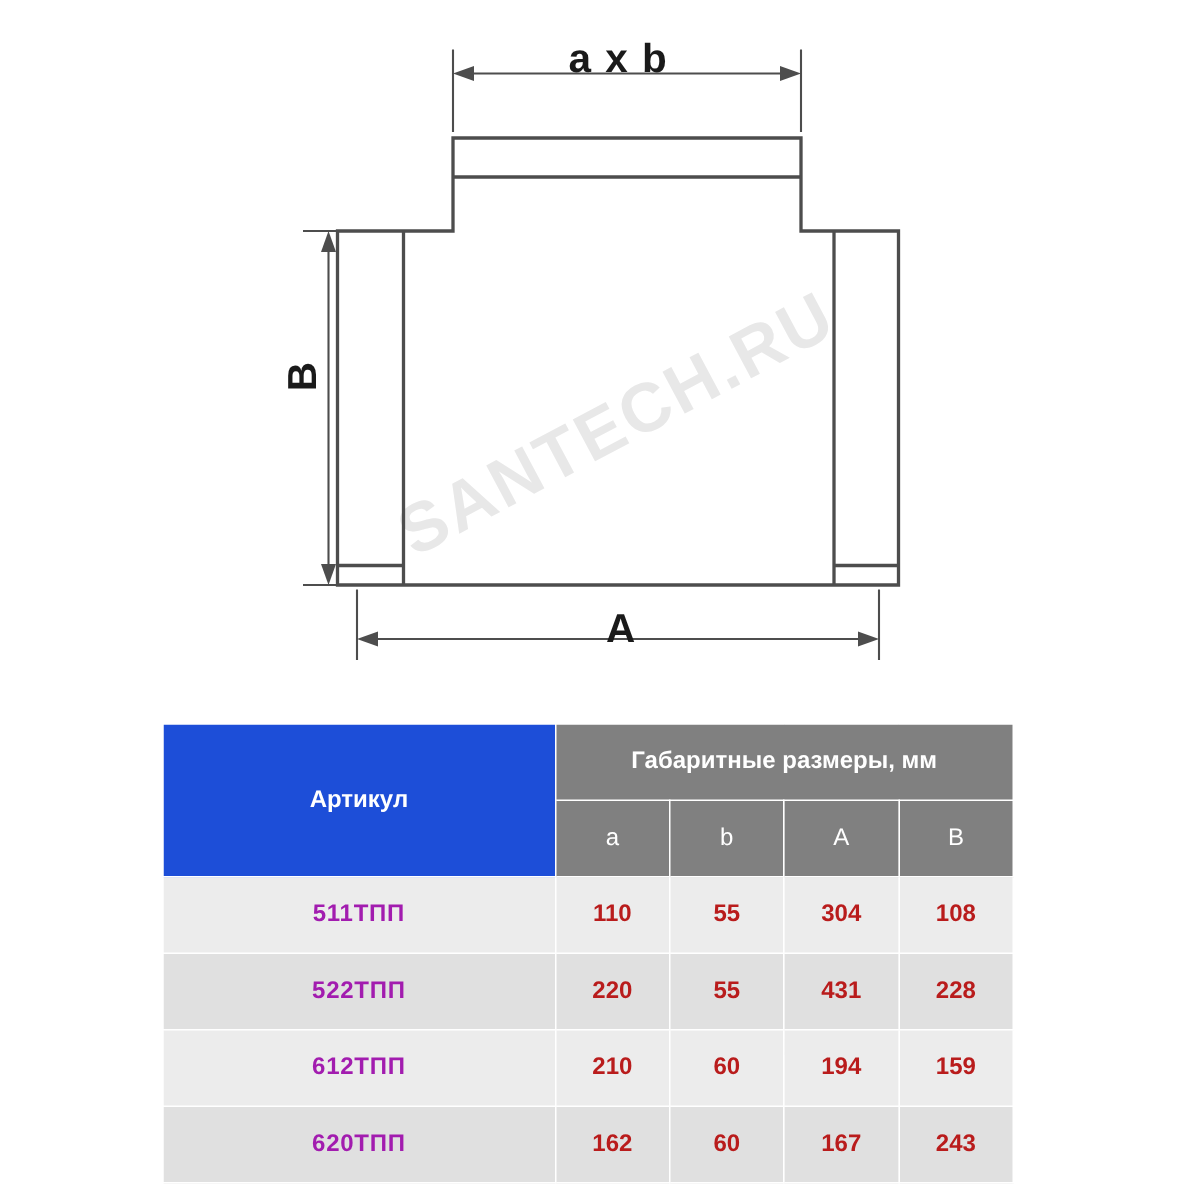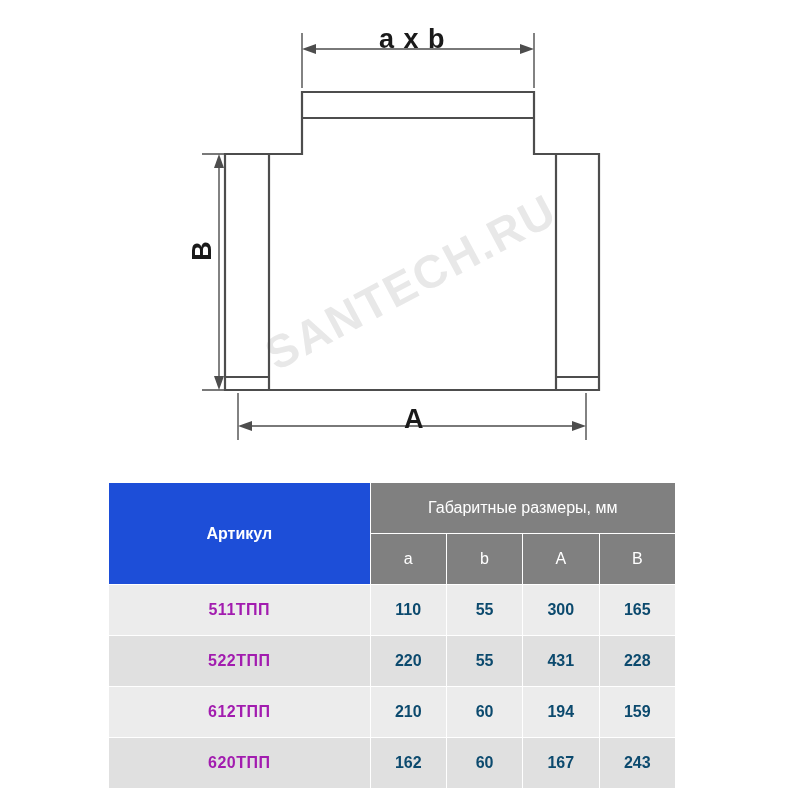--- a/index.html
+++ b/index.html
@@ -89,21 +89,21 @@
     background: #1d4ed8;
     color: #ffffff;
     font-weight: bold;
     font-size: 17px;
     height: 96px;
     width: 265px;
   }
   th.head-group {
     background: #808080;
     color: #ffffff;
-    font-weight: normal;
+    font-weight: bold;
     font-size: 17px;
     height: 48px;
   }
   th.head-sub {
     background: #808080;
     color: #ffffff;
     font-weight: normal;
     font-size: 16px;
     height: 48px;
     width: 75px;
@@ -111,21 +111,21 @@
   td.art {
     background: #ececec;
     color: #a21caf;
     font-weight: bold;
     font-size: 18px;
     height: 48px;
     letter-spacing: 0.5px;
   }
   td.val {
     background: #ececec;
-    color: #0c4a6e;
+    color: #b91c1c;
     font-weight: bold;
     font-size: 17px;
     height: 48px;
   }
   tr.alt td.art, tr.alt td.val { background: #e0e0e0; }
 </style>
 </head>
 <body>
 
 <div id="page">
@@ -199,22 +199,22 @@
         <th class="head-sub">b</th>
         <th class="head-sub">A</th>
         <th class="head-sub">B</th>
       </tr>
     </thead>
     <tbody>
       <tr>
         <td class="art">511ТПП</td>
         <td class="val">110</td>
         <td class="val">55</td>
-        <td class="val">300</td>
-        <td class="val">165</td>
+        <td class="val">304</td>
+        <td class="val">108</td>
       </tr>
       <tr class="alt">
         <td class="art">522ТПП</td>
         <td class="val">220</td>
         <td class="val">55</td>
         <td class="val">431</td>
         <td class="val">228</td>
       </tr>
       <tr>
         <td class="art">612ТПП</td>

